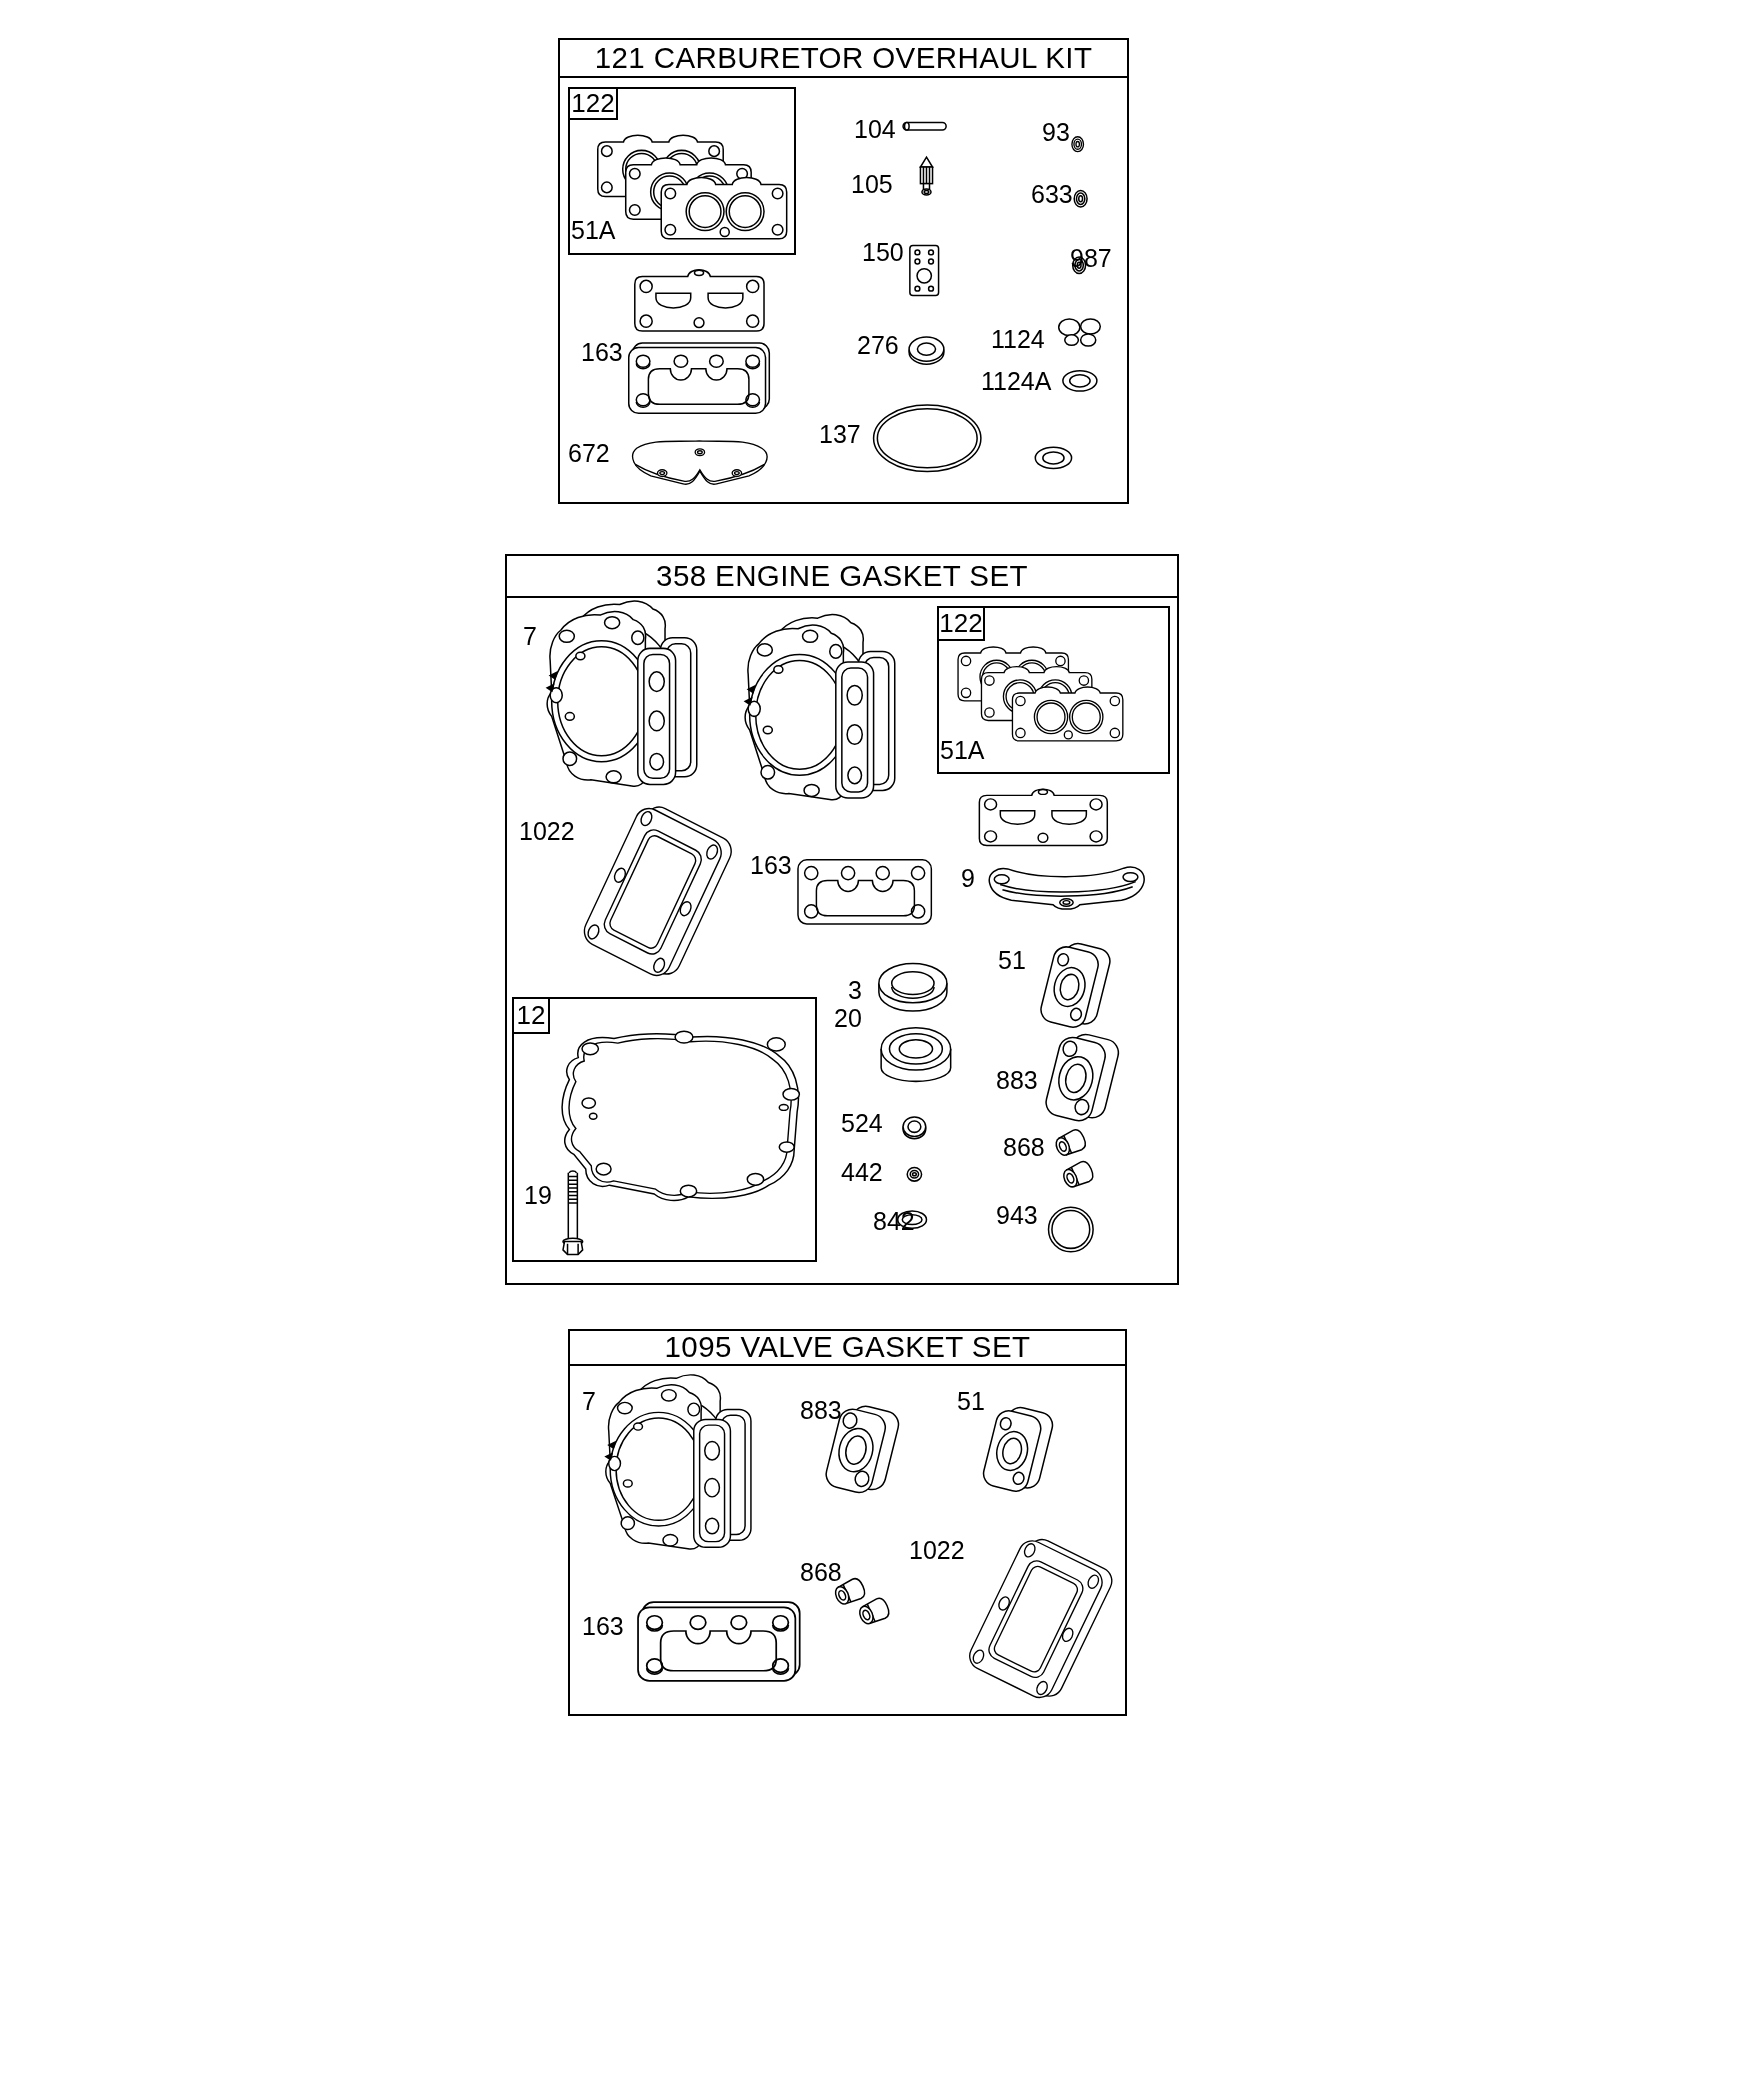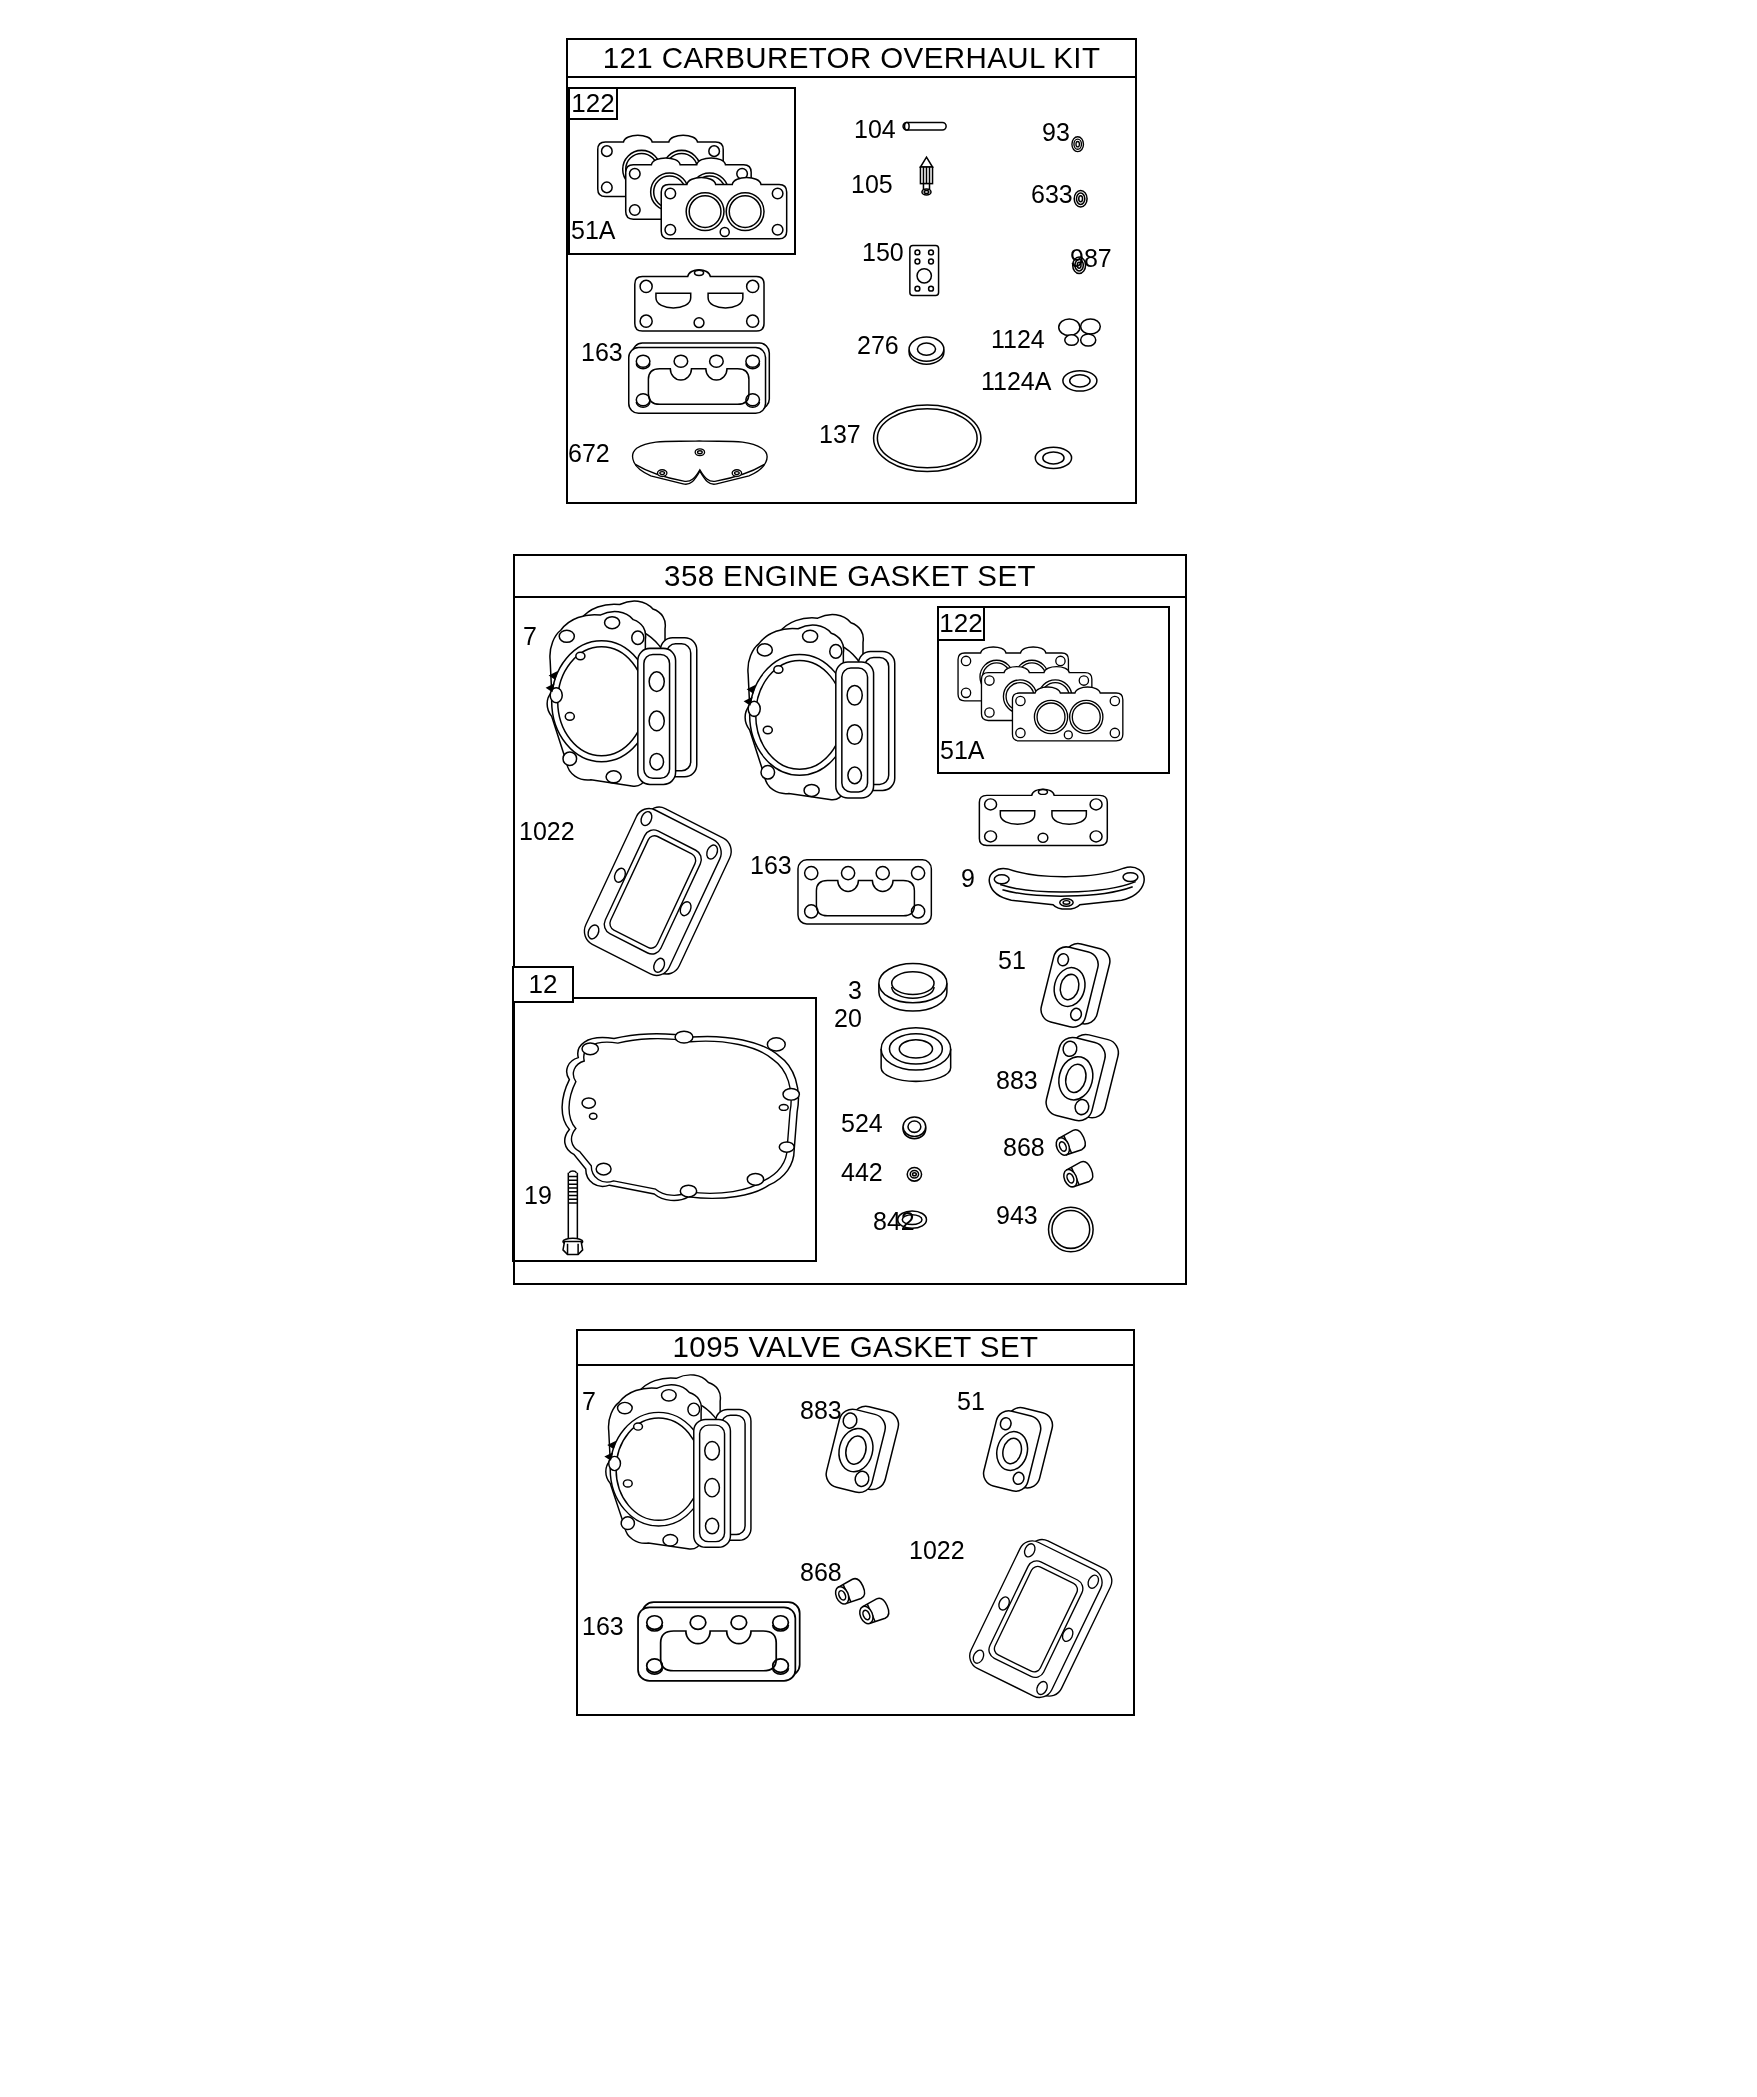--- a/index.html
+++ b/index.html
@@ -3,21 +3,21 @@
 <meta charset="utf-8">
 <style>
   html,body{margin:0;padding:0;background:#fff;}
   .page{position:relative;width:1757px;height:2097px;background:#ffffff;
         font-family:"Liberation Sans",sans-serif;color:#000;overflow:hidden;}
   .art{position:absolute;left:0;top:0;z-index:2;pointer-events:none;}
   .art path,.art rect,.art circle,.art ellipse{fill:#ffffff;stroke:#000000;stroke-width:2;}
   .art .nf{fill:none;}
   .art .ld{fill:none;stroke-width:1.8;}
   .art .blk{fill:#000;stroke:none;}
-  .panel{position:absolute;border:2.3px solid #000;box-sizing:border-box;z-index:1;background:transparent;margin-left:8px;}
+  .panel{position:absolute;border:2.3px solid #000;box-sizing:border-box;z-index:1;background:transparent;}
   .panel-title{position:absolute;top:0;left:0;right:0;border-bottom:2.3px solid #000;
                display:flex;align-items:center;justify-content:center;
                font-size:29.5px;letter-spacing:0.4px;white-space:nowrap;}
   .inset{position:absolute;border:2.3px solid #000;box-sizing:border-box;z-index:1;}
   .inset-tag{position:absolute;border:2.3px solid #000;box-sizing:border-box;background:#fff;
              display:flex;align-items:center;justify-content:center;font-size:26px;z-index:3;}
   .plabel{position:absolute;font-size:25px;line-height:1.0;white-space:nowrap;z-index:3;}
 </style>
 </head>
 <body>
@@ -327,21 +327,21 @@
     <div class="panel-title" style="height:32.5px">1095 VALVE GASKET SET</div>
   </section>
 
   <div class="inset" style="left:568px;top:87px;width:228px;height:168px"></div>
   <div class="inset-tag" style="left:568px;top:87px;width:50px;height:33px">122</div>
 
   <div class="inset" style="left:937px;top:606px;width:233px;height:168px"></div>
   <div class="inset-tag" style="left:937px;top:606px;width:48px;height:35px">122</div>
 
   <div class="inset" style="left:512px;top:997px;width:305px;height:265px"></div>
-  <div class="inset-tag" style="left:512px;top:966px;width:62px;height:37px">12</div>
+  <div class="inset-tag" style="left:512px;top:997px;width:38px;height:37px">12</div>
 
   <span class="plabel" style="left:571px;top:218px">51A</span>
   <span class="plabel" style="left:854px;top:117px">104</span>
   <span class="plabel" style="left:851px;top:172px">105</span>
   <span class="plabel" style="left:862px;top:240px">150</span>
   <span class="plabel" style="left:581px;top:340px">163</span>
   <span class="plabel" style="left:857px;top:333px">276</span>
   <span class="plabel" style="left:819px;top:422px">137</span>
   <span class="plabel" style="left:568px;top:441px">672</span>
   <span class="plabel" style="left:1042px;top:120px">93</span>

